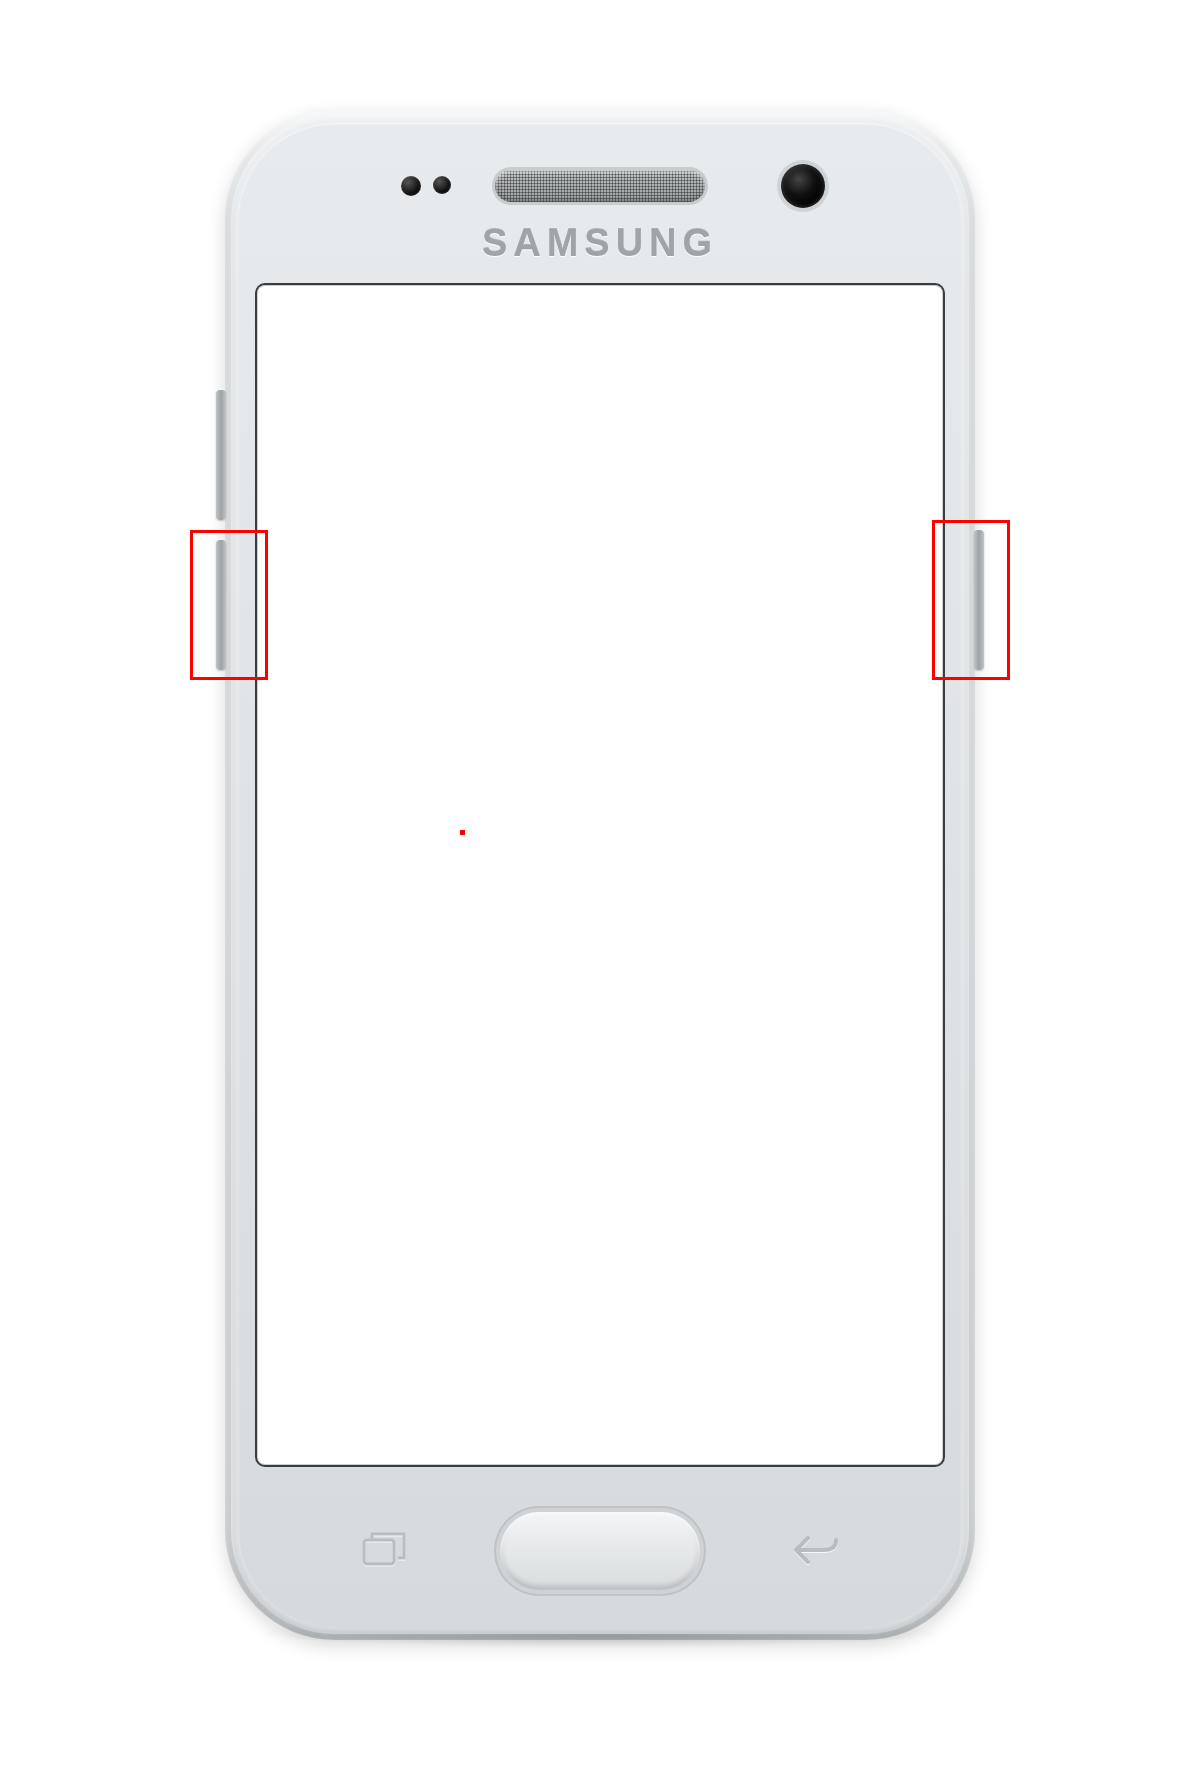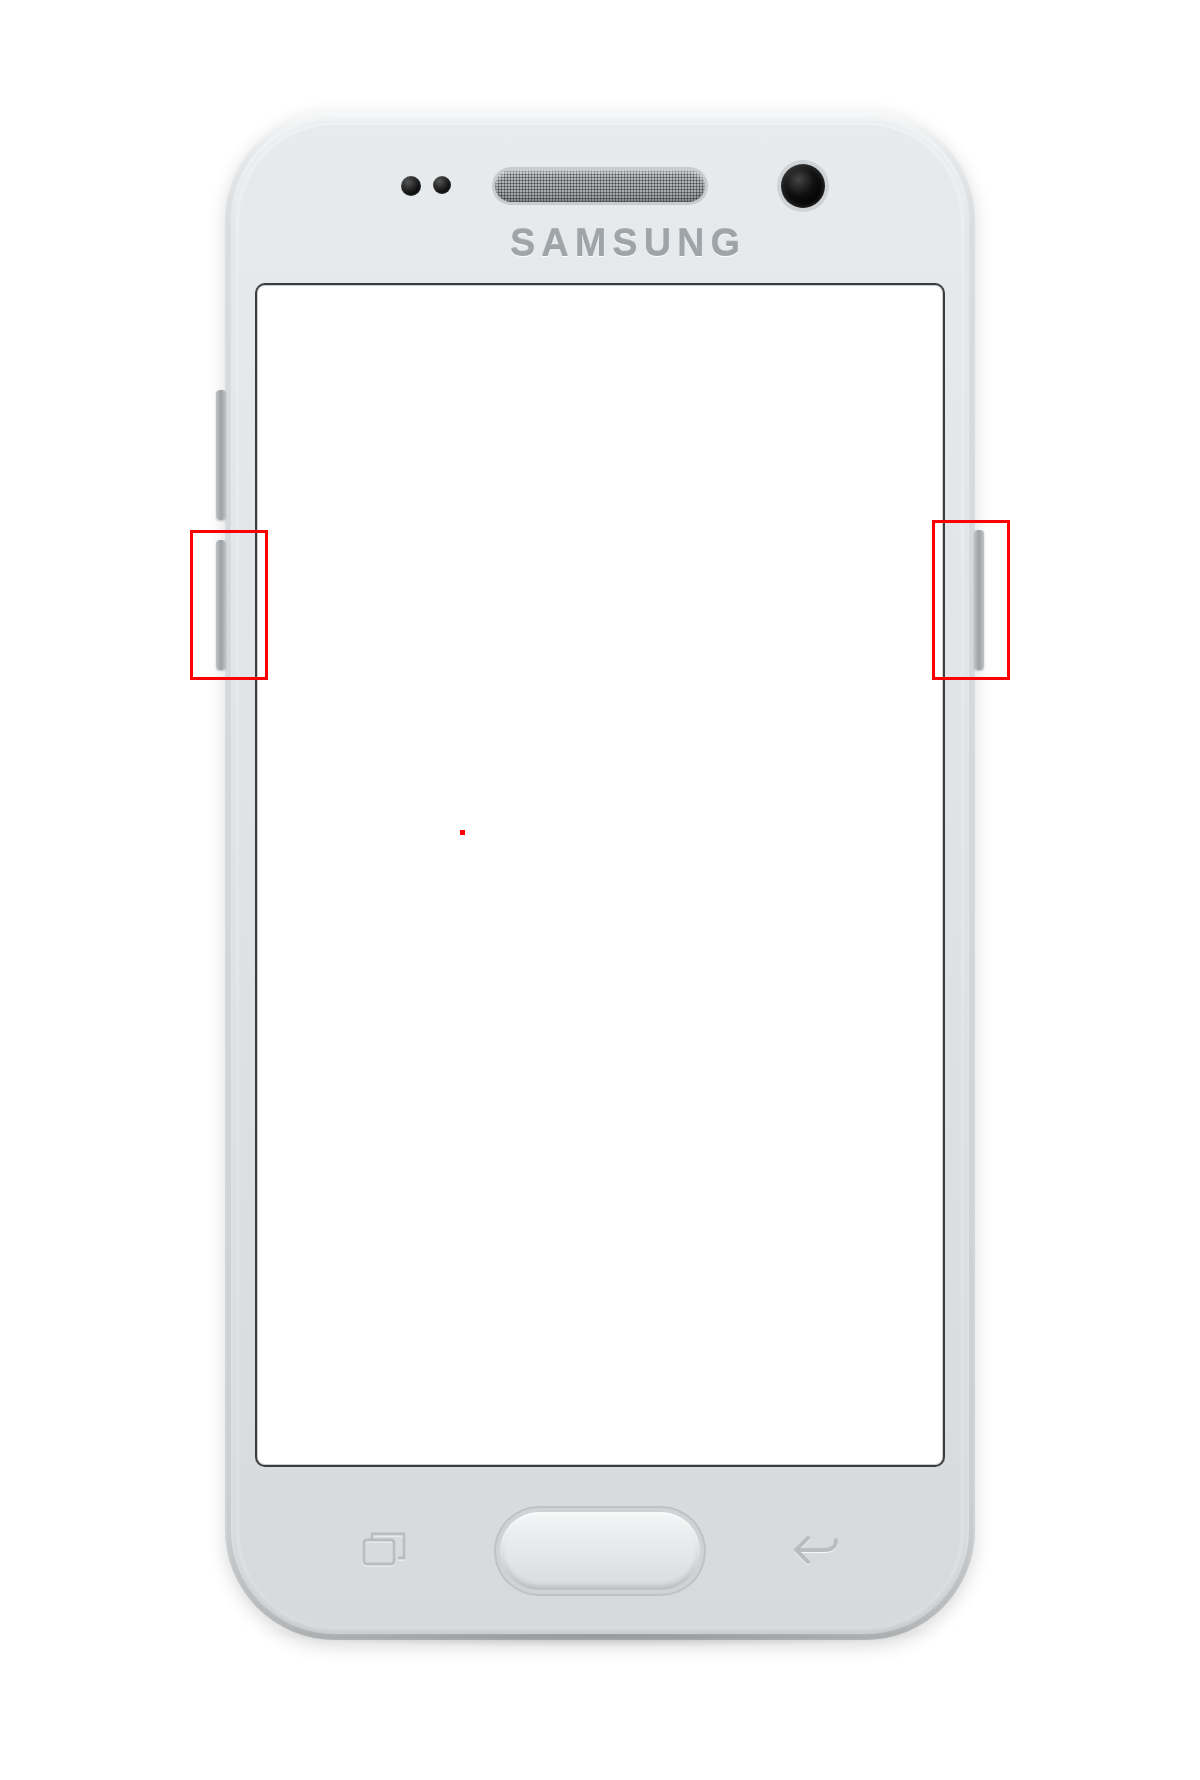--- a/index.html
+++ b/index.html
@@ -102,21 +102,20 @@
     top: 112px;
     left: 50%;
     transform: translateX(-50%);
     font-size: 38px;
     letter-spacing: 6px;
     font-weight: 600;
     color: #9ea4a7;
     text-shadow:
       0 1px 0 rgba(255,255,255,0.9),
       0 -1px 0 rgba(0,0,0,0.25);
-    margin-left: 28px;
   }
   .screen {
     position: absolute;
     z-index: 3;
     top: 175px;
     bottom: 175px;
     left: 32px;
     right: 32px;
     background: #ffffff;
     border-radius: 8px;

